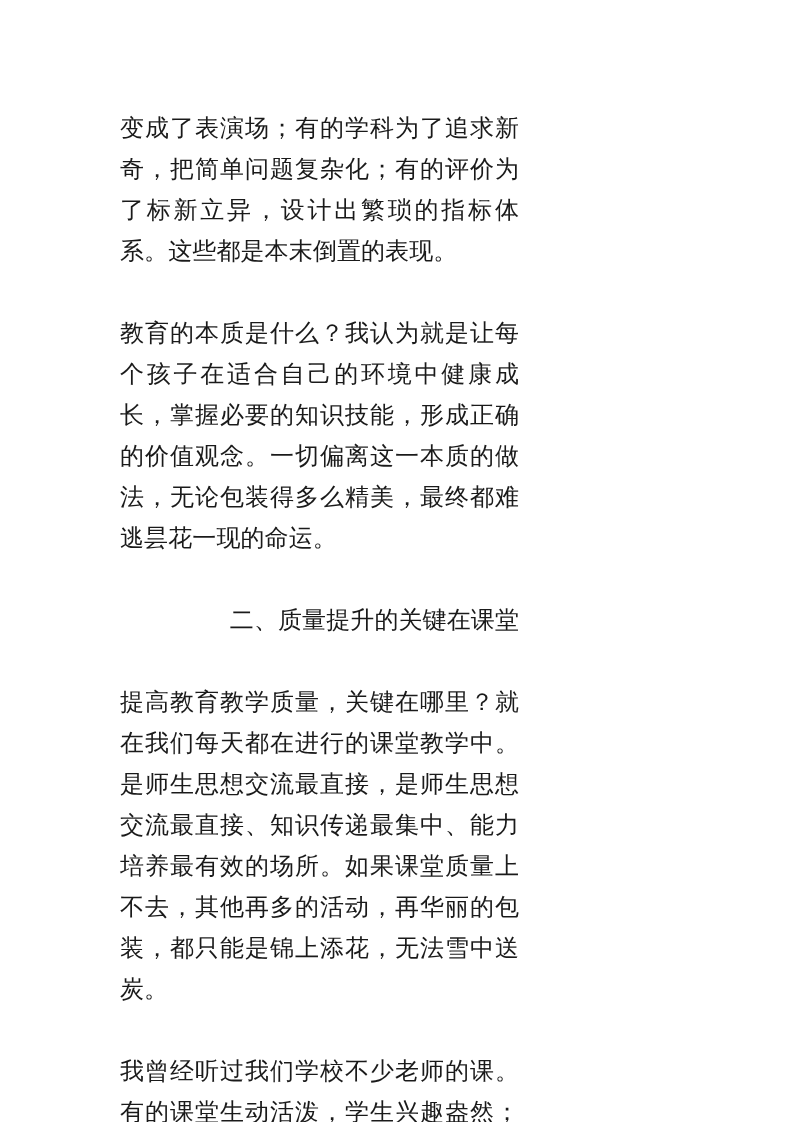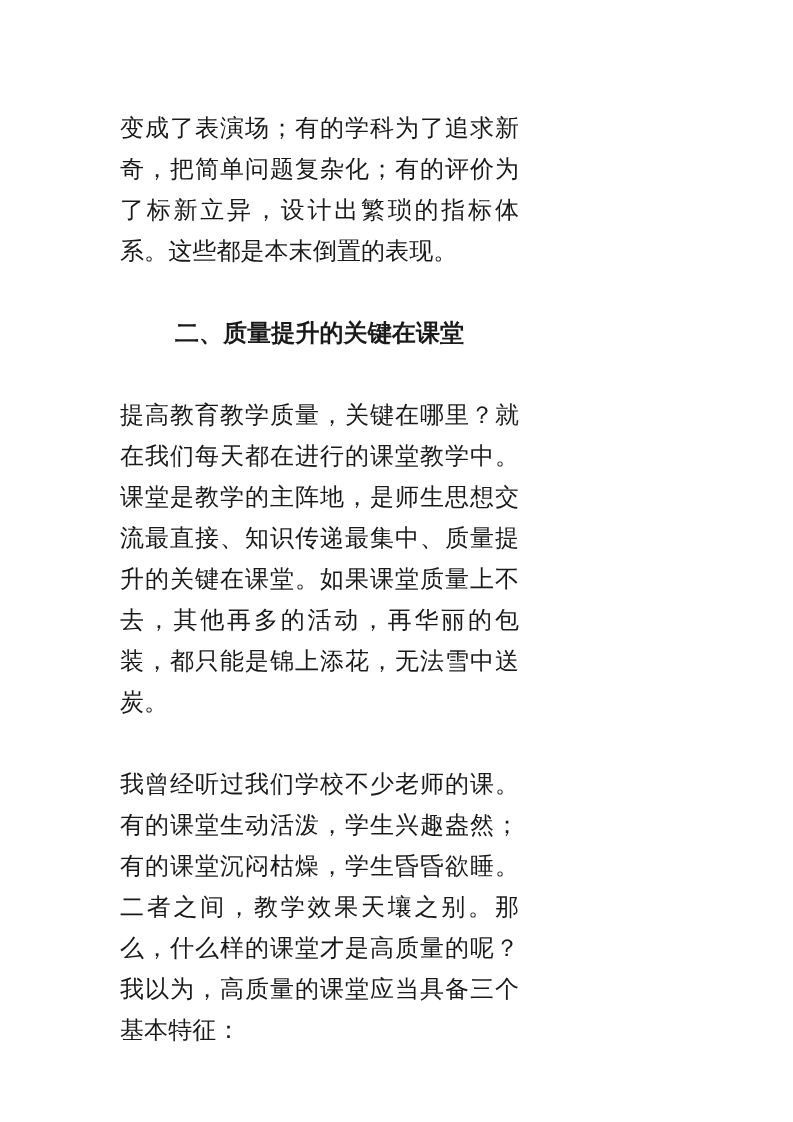--- a/index.html
+++ b/index.html
@@ -28,26 +28,27 @@
     margin: 0 0 41px 0;
     font-size: 24px;
     line-height: 41px;
     color: var(--text-color);
     text-align: justify;
     text-justify: inter-ideograph;
     letter-spacing: 0.1px;
     word-break: break-all;
   }
   .heading {
-    text-align: center;
-    font-weight: bold;
+    text-align: right;
+    font-weight: normal;
   }
   .para:last-child { margin-bottom: 0; margin-top: 12px; }
 </style>
 </head>
 <body>
 
 <div class="page">
   <p class="para">变成了表演场；有的学科为了追求新奇，把简单问题复杂化；有的评价为了标新立异，设计出繁琐的指标体系。这些都是本末倒置的表现。</p>
+  <p class="para">教育的本质是什么？我认为就是让每个孩子在适合自己的环境中健康成长，掌握必要的知识技能，形成正确的价值观念。一切偏离这一本质的做法，无论包装得多么精美，最终都难逃昙花一现的命运。</p>
   <p class="para heading">二、质量提升的关键在课堂</p>
-  <p class="para">提高教育教学质量，关键在哪里？就在我们每天都在进行的课堂教学中。课堂是教学的主阵地，是师生思想交流最直接、知识传递最集中、质量提升的关键在课堂。如果课堂质量上不去，其他再多的活动，再华丽的包装，都只能是锦上添花，无法雪中送炭。</p>
+  <p class="para">提高教育教学质量，关键在哪里？就在我们每天都在进行的课堂教学中。是师生思想交流最直接，是师生思想交流最直接、知识传递最集中、能力培养最有效的场所。如果课堂质量上不去，其他再多的活动，再华丽的包装，都只能是锦上添花，无法雪中送炭。</p>
   <p class="para">我曾经听过我们学校不少老师的课。有的课堂生动活泼，学生兴趣盎然；有的课堂沉闷枯燥，学生昏昏欲睡。二者之间，教学效果天壤之别。那么，什么样的课堂才是高质量的呢？我以为，高质量的课堂应当具备三个基本特征：</p>
 </div>
 
 </body></html>

